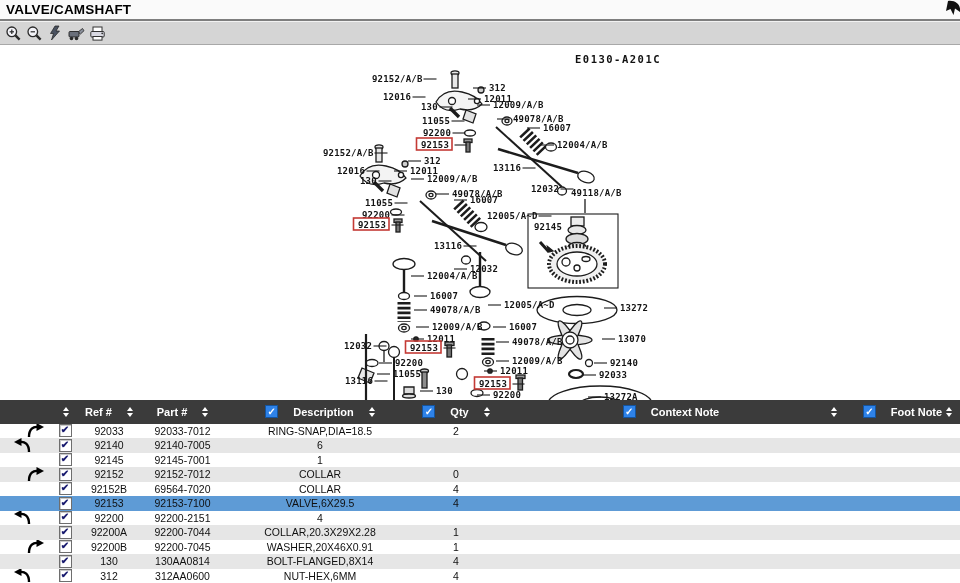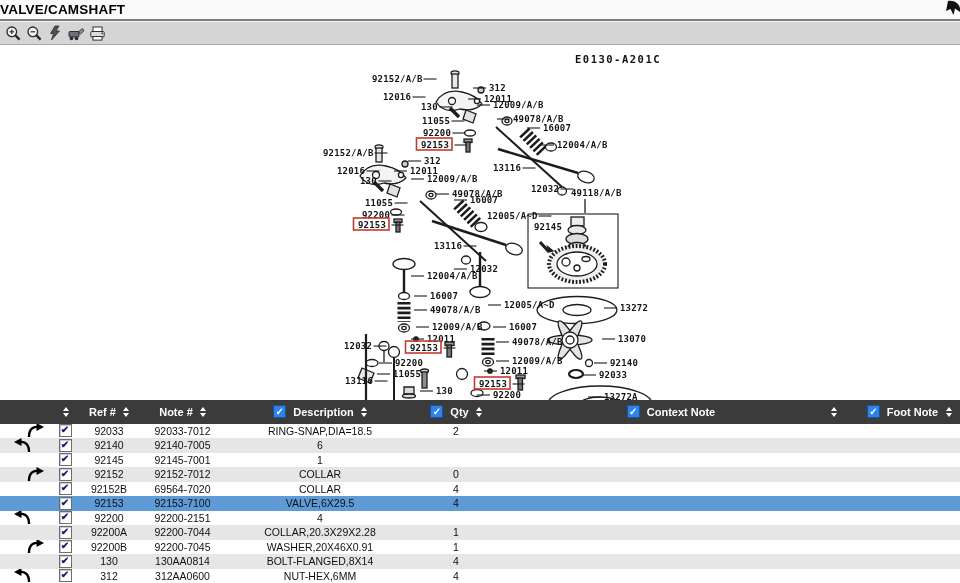--- a/index.html
+++ b/index.html
@@ -1,37 +1,37 @@
 <!DOCTYPE html>
 <html><head>
 <meta charset="utf-8">
 <style>
   html,body{margin:0;padding:0;}
   body{width:960px;height:583px;overflow:hidden;position:relative;background:#fff;
        font-family:"Liberation Sans",sans-serif;-webkit-font-smoothing:antialiased;}
   
   .titlebar{position:absolute;left:0;top:0;width:960px;height:19px;background:#fafafa;
             border-bottom:2px solid #7e7e7e;display:flex;align-items:center;}
-  .titlebar .t{font-size:13.5px;font-weight:bold;color:#000;letter-spacing:.2px;}
+  .titlebar .t{font-size:13.5px;font-weight:bold;color:#000;padding-left:6px;letter-spacing:.2px;}
   .cursor{position:absolute;top:0;right:-3px;width:18px;height:16px;overflow:hidden;}
   .toolbar{position:absolute;left:0;top:21px;width:960px;height:24px;background:#d5d5d5;
            border-bottom:1px solid #a8a8a8;border-top:1px solid #f2f2f2;
            display:flex;align-items:center;padding-left:4px;box-sizing:border-box;gap:3px;}
   .tbtn{width:18px;height:18px;display:flex;align-items:center;justify-content:center;cursor:pointer;}
   
   #diag{position:absolute;left:0;top:45px;}
   .plbl{font:700 9px "DejaVu Sans Mono",monospace;fill:#141414;letter-spacing:.2px;}
   .dcode{font:700 10.5px "DejaVu Sans Mono",monospace;fill:#111;letter-spacing:1.5px;}
   .hlbox{fill:none;stroke:#c43a35;stroke-width:1.6px;}
   .lead{stroke:#1c1c1c;stroke-width:1.1px;}
   
   .grid{display:grid;grid-template-columns:52px 26px 62px 85px 190px 82px 348px 115px;}
   .thead{position:absolute;left:0;top:400px;width:960px;height:23.5px;background:#3b3b3b;
          color:#fff;font-size:11px;font-weight:bold;align-items:center;}
-  .hcell{display:flex;align-items:center;justify-content:center;gap:7px;height:100%;position:relative;cursor:pointer;}
+  .hcell{display:flex;align-items:center;justify-content:center;gap:15px;height:100%;position:relative;cursor:pointer;}
   .hcell.first{grid-column:1/3;justify-content:flex-end;padding-right:9px;box-sizing:border-box;}
   .hcell.sright{justify-content:center;}
   .hcell.sright .sort{position:absolute;right:8px;}
   .sort{display:inline-flex;flex-direction:column;gap:1.5px;cursor:pointer;}
   .sort .up{width:0;height:0;border-left:3.5px solid transparent;border-right:3.5px solid transparent;border-bottom:4px solid #fff;}
   .sort .dn{width:0;height:0;border-left:3.5px solid transparent;border-right:3.5px solid transparent;border-top:4px solid #fff;}
   .hcb{width:11px;height:11px;background:#2e82e8;border:1px solid #14549e;color:#fff;font-size:10px;
        line-height:11px;text-align:center;font-weight:bold;cursor:pointer;flex:none;}
   .tbody{position:absolute;left:0;top:423.5px;width:960px;}
   .trow{height:14.5px;font-size:10.5px;color:#101010;align-items:center;cursor:pointer;}
@@ -320,21 +320,21 @@
       </span>
     </div>
     <div class="hcell">
       <span>Ref #</span>
       <span class="sort">
         <i class="up"></i>
         <i class="dn"></i>
       </span>
     </div>
     <div class="hcell">
-      <span>Note #</span>
+      <span>Part #</span>
       <span class="sort">
         <i class="up"></i>
         <i class="dn"></i>
       </span>
     </div>
     <div class="hcell">
       <span class="hcb">✓</span>
       <span>Description</span>
       <span class="sort">
         <i class="up"></i>

